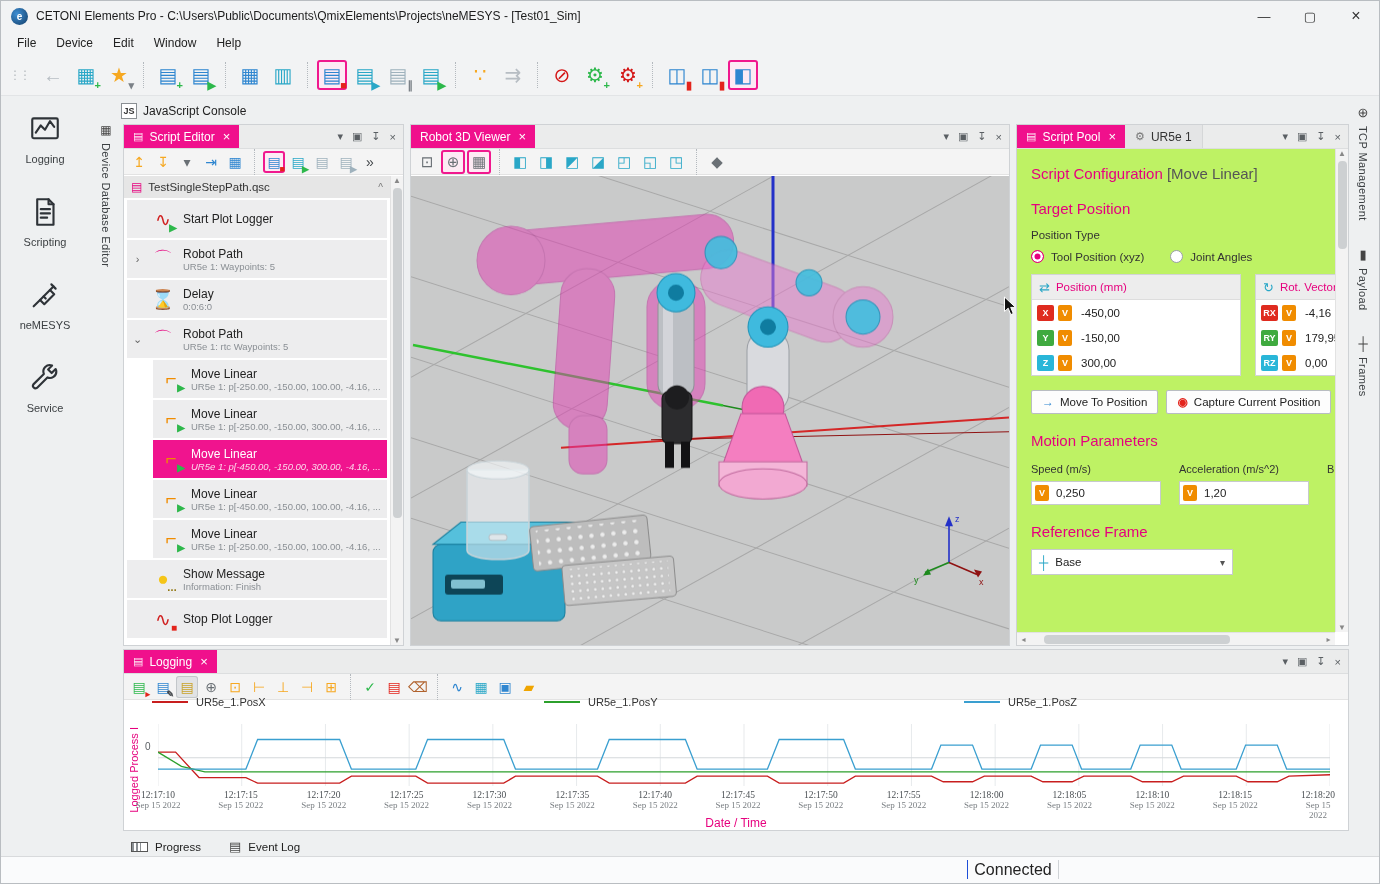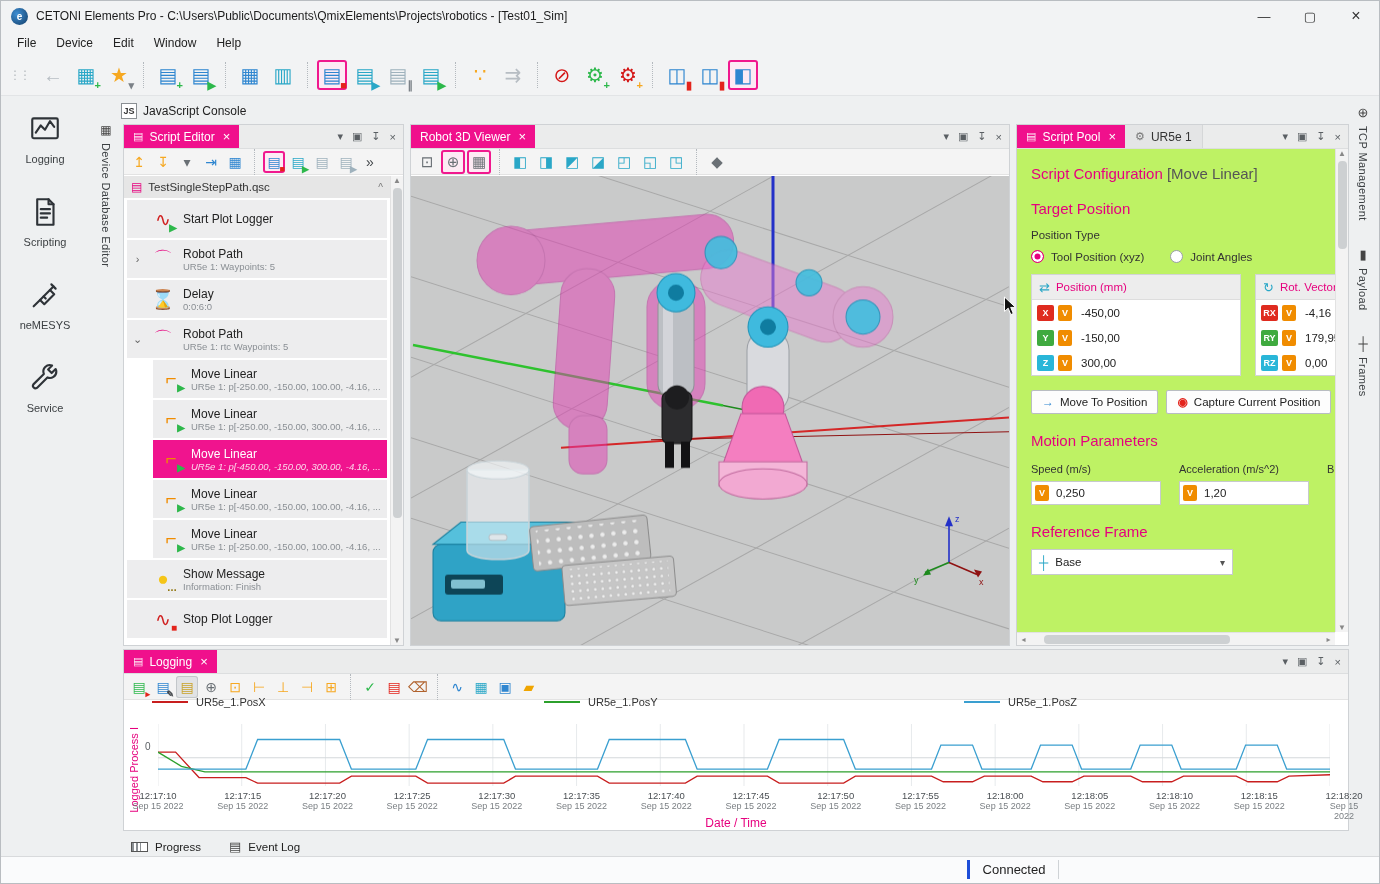--- a/index.html
+++ b/index.html
@@ -132,45 +132,45 @@
 
   
   #legend { position:absolute; left:0; right:0; top:44px; height:20px; }
   .leg-entry { position:absolute; top:2px; display:flex; align-items:center; gap:8px; font-size:11px; color:#333; }
   .leg-line { width:36px; height:2px; }
   #plot-area { position:absolute; left:34px; right:18px; top:74px; height:62px; background:#fff; }
   #plot-area svg { position:absolute; inset:0; width:100%; height:100%; }
   .y-zero { position:absolute; left:-13px; top:27%; font-size:10px; color:#5a5f63; }
   .ylab { position:absolute; left:2px; top:74px; height:92px; width:16px; display:flex; align-items:center; justify-content:center; }
   .ylab span { writing-mode:vertical-rl; transform:rotate(180deg); color:#e6007e; font-size:11px; }
-  #x-ticks { position:absolute; left:34px; right:4px; top:140px; height:26px; }
+  #x-ticks { position:absolute; left:34px; right:30px; top:140px; height:26px;font-family:Liberation Serif, serif; }
   .tick { position:absolute; transform:translateX(-50%); text-align:center; }
   .tick-time { font-size:9.5px; color:#4a4f53; }
   .tick-date { font-size:9px; color:#7a7f83; }
   .xlab { position:absolute; left:0; right:0; top:166px; text-align:center; color:#e6007e; font-size:12px; }
 
   
   .bottom-tabs { position:absolute; left:130px; top:838px; display:flex; gap:28px; font-size:11.5px; color:#222; }
   .btab { display:flex; align-items:center; gap:7px; }
   .prog-ico { width:17px; height:10px; border:1px solid #555; background:repeating-linear-gradient(90deg,#8a8f93 0 2px,#fff 2px 4px) left/60% 100% no-repeat,#fff; }
   .btab .gly { font-size:13px; color:#444; }
   .statusbar { position:absolute; left:0; right:0; bottom:0; height:27px; background:#fafbfc; border-top:1px solid #d8dadc; }
-  .sb-cell { position:absolute; left:966px; top:3px; bottom:4px; width:92px; border-left:3px solid #1d4ed8; border-right:1px solid #cfd3d6;
-             display:flex; align-items:center; justify-content:center; font-size:13px; color:#222; }
+  .sb-cell { position:absolute; left:966px; top:3px; bottom:4px; width:92px; border-left:1px solid #1d4ed8; border-right:1px solid #cfd3d6;
+             display:flex; align-items:center; justify-content:center; font-size:16px; color:#222; }
 
   .cursor { position:absolute; left:1002px; top:295px; width:15px; height:21px; z-index:50; pointer-events:none; }
 </style>
 </head>
 <body>
 
 <div class="app">
 
   <div class="titlebar">
     <span class="app-logo">e</span>
-    <span>CETONI Elements Pro - C:\Users\Public\Documents\QmixElements\Projects\robotics - [Test01_Sim]</span>
+    <span>CETONI Elements Pro - C:\Users\Public\Documents\QmixElements\Projects\neMESYS - [Test01_Sim]</span>
     <div class="win-controls">
       <span class="win-btn">—</span>
       <span class="win-btn">▢</span>
       <span class="win-btn close">×</span>
     </div>
   </div>
 
   <div class="menubar" id="menubar">
       <span class="menu-item">File</span>
       <span class="menu-item">Device</span>

